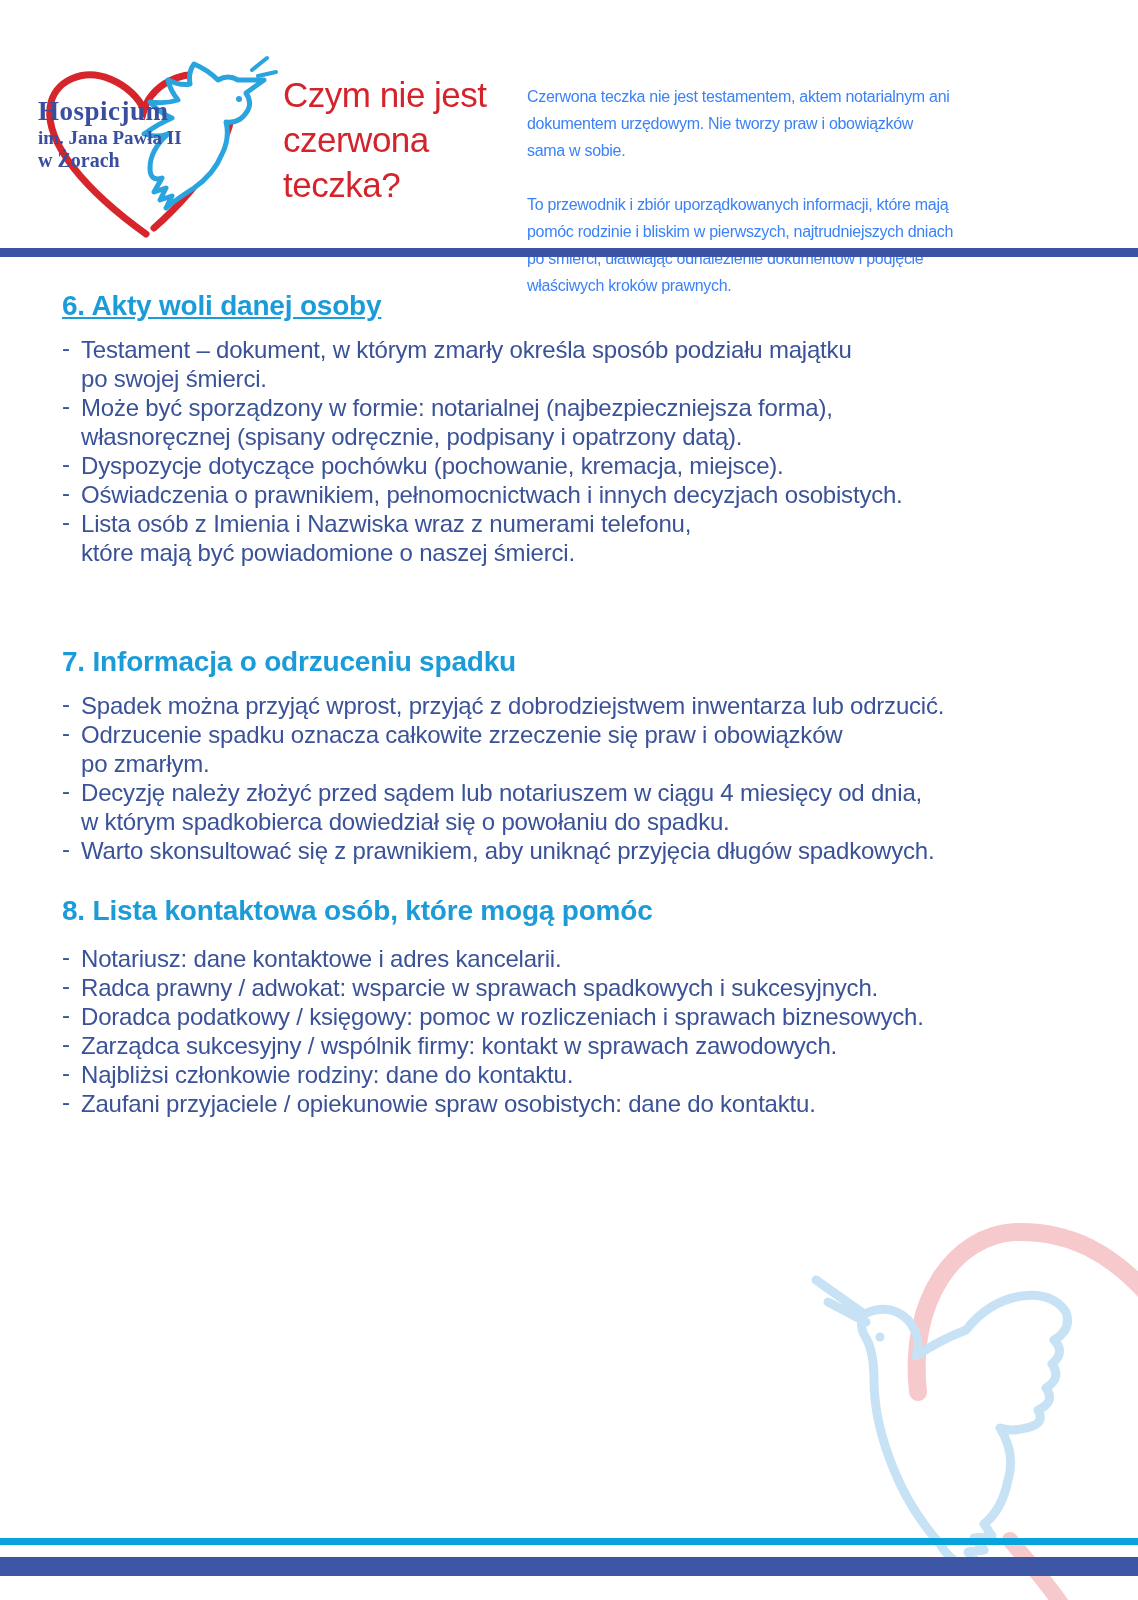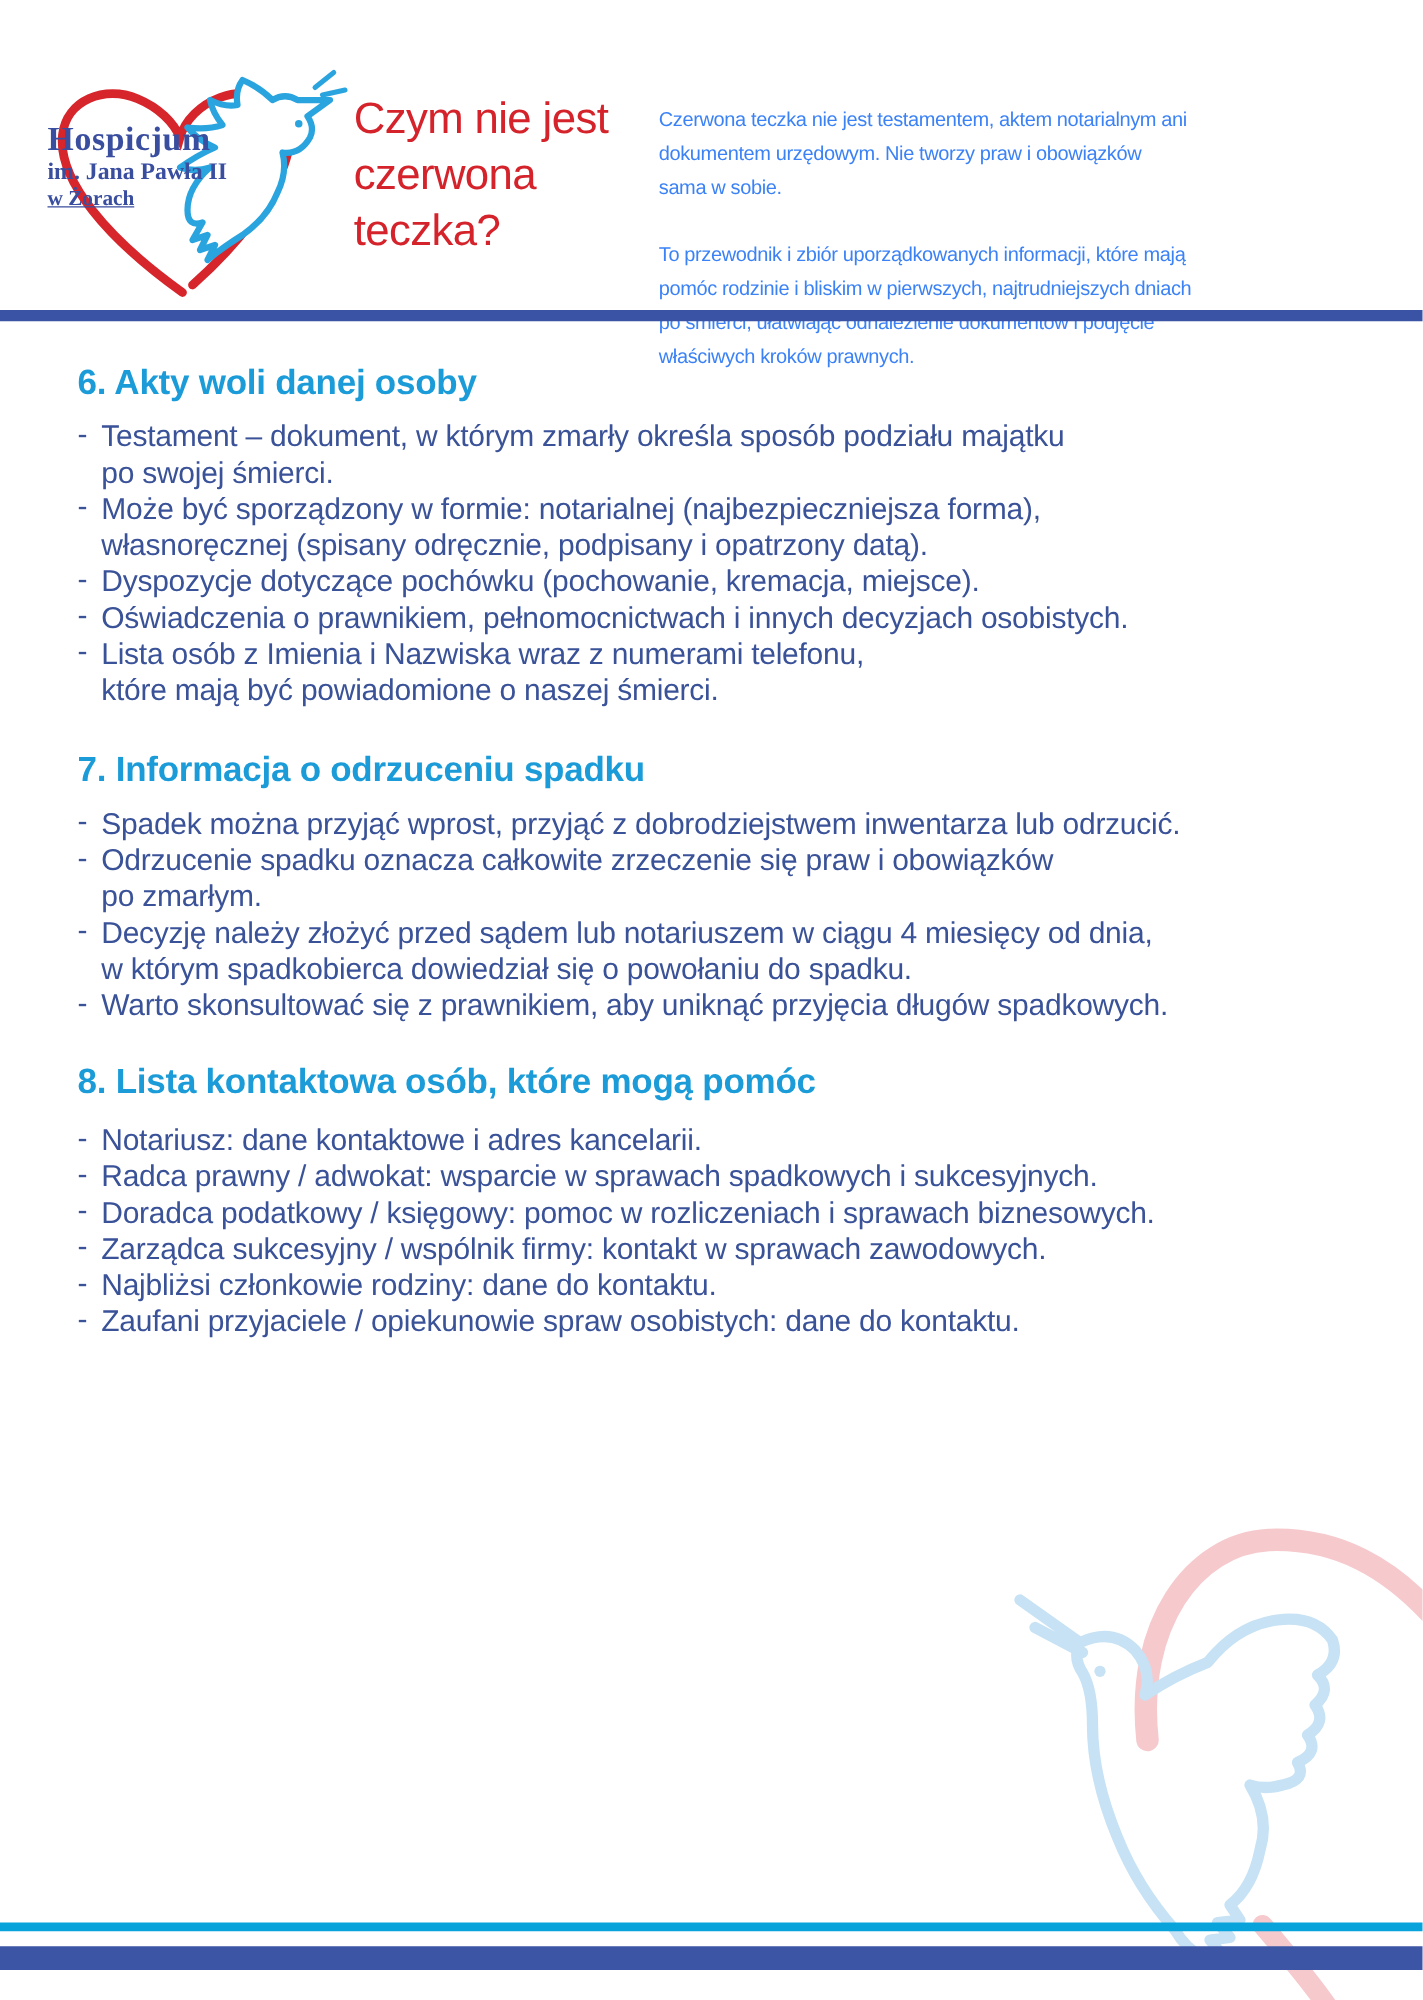--- a/index.html
+++ b/index.html
@@ -8,41 +8,41 @@
     font-family:"Liberation Sans",sans-serif;overflow:hidden;
     -webkit-font-smoothing:antialiased;
   }
   
   .logo{position:absolute;left:38px;top:46px;width:245px;height:198px;}
   .logo svg{position:absolute;left:0;top:0;}
   .logo-text{position:absolute;left:0px;top:50px;width:175px;text-align:left;
     color:#3A4E9F;font-family:"Liberation Serif",serif;font-weight:700;line-height:1.15;}
   .logo-line1{font-size:27px;letter-spacing:.5px;}
   .logo-line2{font-size:19px;}
-  .logo-line3{font-size:17px;text-decoration:underline;}
+  .logo-line3{font-size:20px;}
   .page-title{
     position:absolute;left:283px;top:72px;width:250px;
     color:#D5232B;font-size:35px;font-weight:400;line-height:45px;
     letter-spacing:-0.5px;white-space:pre-line;
   }
   .intro{
     position:absolute;left:527px;top:56px;width:585px;
     color:#3b82f6;font-size:16px;line-height:27px;letter-spacing:-0.3px;
     white-space:pre-line;
   }
   .divider-top{position:absolute;left:0;top:248px;width:1138px;height:9px;background:#3B53A4;z-index:2;}
 
   
   .content{position:absolute;left:62px;top:257px;width:1030px;z-index:2;}
   .section-heading{
     color:#1B9CD8;font-size:28px;font-weight:700;margin:0;line-height:34px;
     letter-spacing:-0.2px;
   }
-  .sec-6 .section-heading{margin-top:32px;}
-  .sec-7 .section-heading{margin-top:32px;}
+  .sec-6 .section-heading{margin-top:32px;text-decoration:underline;}
+  .sec-7 .section-heading{margin-top:78px;}
   .sec-8 .section-heading{margin-top:29px;}
   .items{margin-top:12px;}
   .sec-8 .items{margin-top:16px;}
   .item{
     position:relative;padding-left:19px;
     color:#3A5298;font-size:24px;line-height:29px;letter-spacing:-0.2px;
     white-space:pre-line;
   }
   .dash{position:absolute;left:0;top:-2px;}
 

